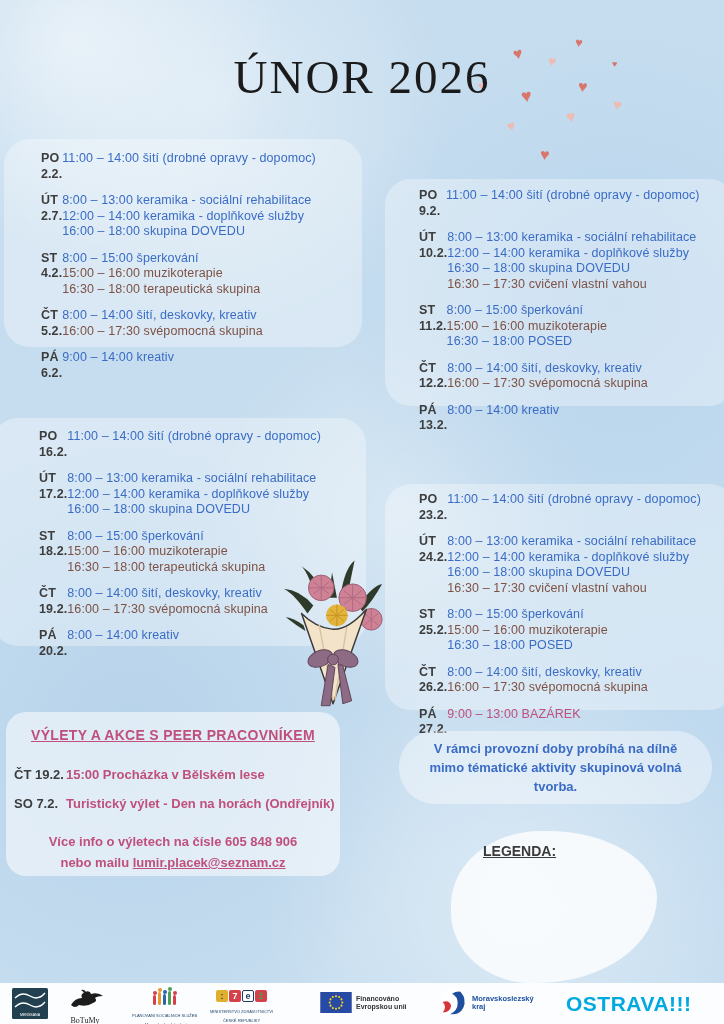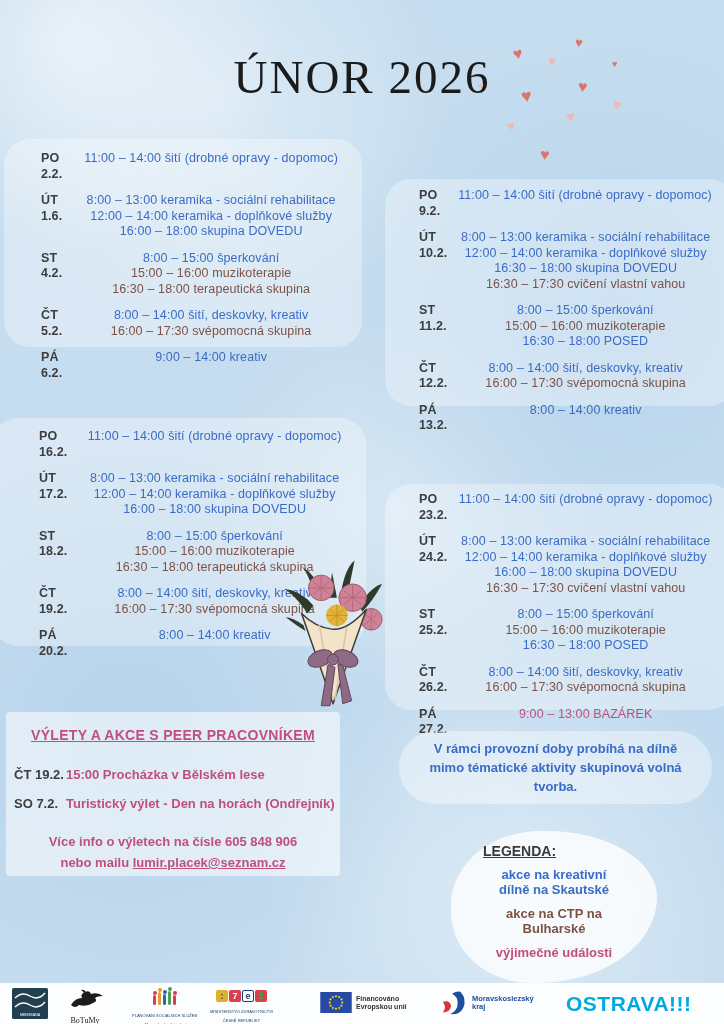--- a/index.html
+++ b/index.html
@@ -28,29 +28,29 @@
   .panel.p3 { left:-8px;  top:418px; width:374px; height:228px; }
   .panel.p4 { left:385px; top:484px; width:350px; height:226px; }
   .sched { position:absolute; font-size:12.5px; line-height:15.5px; letter-spacing:0.1px; }
   .sched.b1 { left:12px;  top:151px; width:348px; }
   .sched.b2 { left:390px; top:188px; width:334px; }
   .sched.b3 { left:10px;  top:429px; width:352px; }
   .sched.b4 { left:390px; top:492px; width:334px; }
   .srow { display:flex; margin-bottom:11px; }
   .day { flex:0 0 47px; font-weight:700; color:var(--day);padding-left:29px; }
   .sched.b2 .day, .sched.b4 .day { flex-basis:56px; }
-  .lines { flex:1; display:flex; flex-direction:column;align-items:center; }
+  .lines { flex:1; display:flex; flex-direction:column; }
   .c-blue  { color:var(--blue); }
   .c-brown { color:var(--brown); }
   .c-pink  { color:var(--pink); }
   .hearts { position:absolute; inset:0; pointer-events:none; }
   .heart { position:absolute; line-height:1; }
   .trips-panel {
     position:absolute; left:6px; top:712px; width:334px; height:164px;
-    background:rgba(255,255,255,0.55); border-radius:4px;
+    background:rgba(255,255,255,0.55); border-radius:20px;
   }
   .trips-title {
     position:absolute; top:15px; left:0; width:100%; text-align:center;
     font-size:14px; font-weight:700; letter-spacing:0.3px;
     color:var(--pink); text-decoration:underline;
   }
   .trip-row { position:absolute; left:8px; display:flex; font-size:13px; }
   .trip-row.r1 { top:55px; }
   .trip-row.r2 { top:84px; }
   .trip-day { flex:0 0 52px; font-weight:700; color:var(--day); }
@@ -125,21 +125,21 @@
   <div class="panel p4"></div>
 
   <div class="sched b1">
       <div class="srow">
         <div class="day">PO 2.2.</div>
         <div class="lines">
           <div class="eline c-blue">11:00 – 14:00 šití (drobné opravy - dopomoc)</div>
         </div>
       </div>
       <div class="srow">
-        <div class="day">ÚT 1.6.</div>
+        <div class="day">ÚT 2.7.</div>
         <div class="lines">
           <div class="eline c-blue">8:00 – 13:00 keramika - sociální rehabilitace</div>
           <div class="eline c-blue">12:00 – 14:00 keramika - doplňkové služby</div>
           <div class="eline c-blue">16:00 – 18:00 skupina DOVEDU</div>
         </div>
       </div>
       <div class="srow">
         <div class="day">ST 4.2.</div>
         <div class="lines">
           <div class="eline c-blue">8:00 – 15:00 šperkování</div>
@@ -322,25 +322,20 @@
       <div><span>nebo mailu </span><span class="email">lumir.placek@seznam.cz</span></div>
     </div>
   </div>
 
   <div class="notice-bubble">
     <span>V rámci provozní doby probíhá na dílně mimo tématické aktivity skupinová volná tvorba.</span>
   </div>
 
   <div class="legend-blob">
     <div class="legend-title">LEGENDA:</div>
-    <div class="legend-items">
-        <div class="legend-item c-blue">akce na kreativní dílně na Skautské</div>
-        <div class="legend-item c-brown">akce na CTP na Bulharské</div>
-        <div class="legend-item c-pink">výjimečné události</div>
-      </div>
   </div>
 
   <div class="footer">
 
     <div class="logo lg-menssana">
       <svg width="36" height="31" viewBox="0 0 36 31">
         <rect width="36" height="31" rx="1.5" fill="#22404f"></rect>
         <path d="M3 10 Q10 3 18 8 Q26 13 33 5" stroke="#fff" stroke-width="1.4" fill="none"></path>
         <path d="M3 19 Q10 12 18 17 Q26 22 33 14" stroke="#fff" stroke-width="1.4" fill="none"></path>
         <text x="18" y="28" font-size="3.6" fill="#fff" text-anchor="middle" font-family="Liberation Sans, sans-serif">MENSSANA</text>

